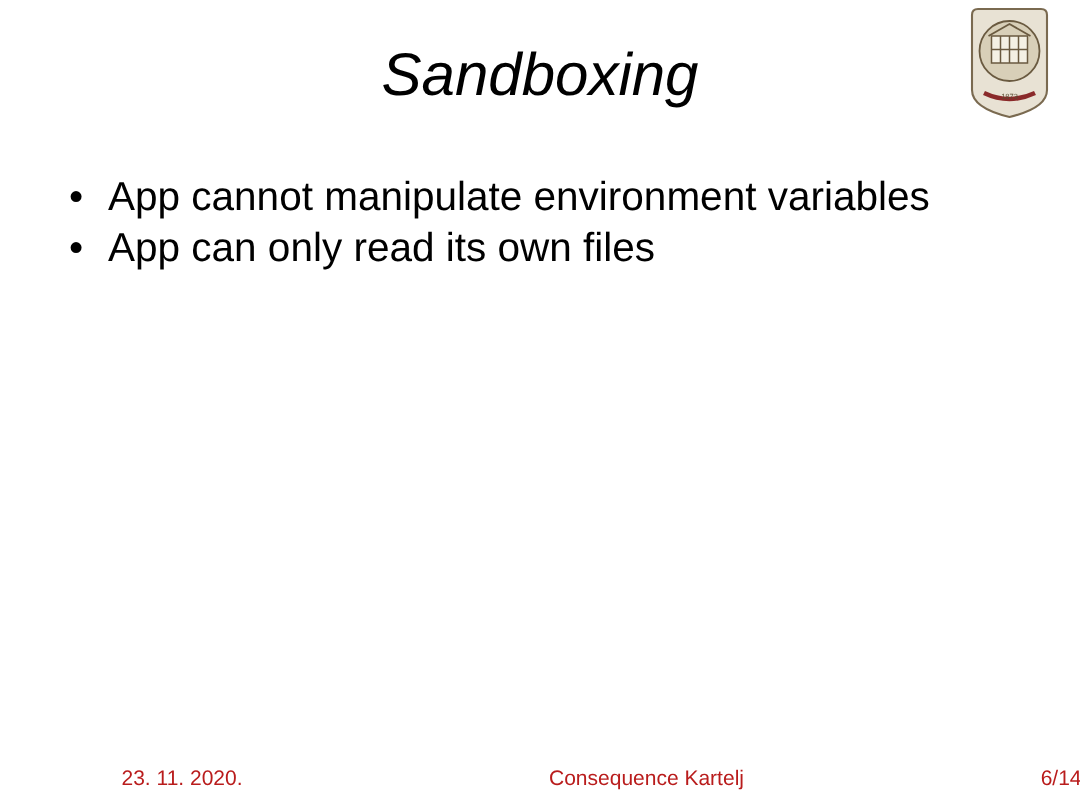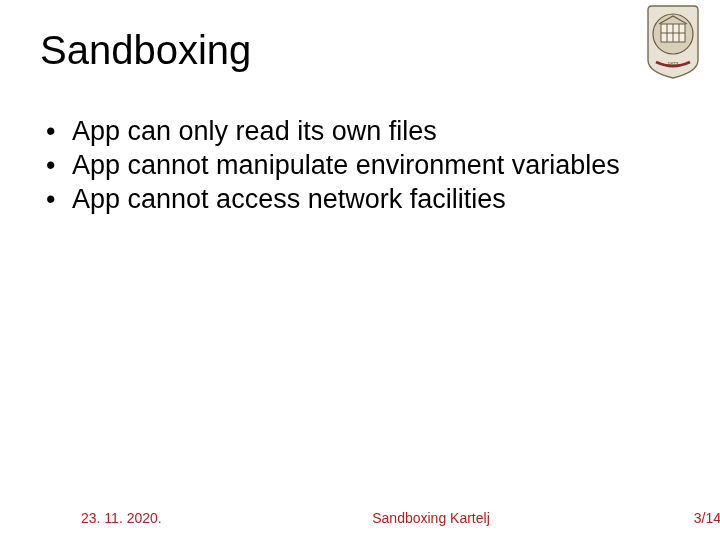--- a/index.html
+++ b/index.html
@@ -14,23 +14,24 @@
   }
   .slide {
     width: 100%;
     height: 100%;
     padding: 20px 40px 0 40px;
     position: relative;
   }
   .title {
     font-size: 40px;
     font-weight: 400;
-    text-align: left;
+    text-align: center;
     margin-top: 8px;
     margin-bottom: 42px;
+    font-style: italic;
   }
   .logo {
     position: absolute;
     top: 4px;
     right: 18px;
     width: 58px;
     height: 76px;
   }
   .bullets {
     list-style: none;
@@ -86,26 +87,25 @@
       <line x1="17" y1="29" x2="41" y2="29" stroke="#6a5a40" stroke-width="1"></line>
       <path d="M15 20 L29 12 L43 20" fill="none" stroke="#6a5a40" stroke-width="1.2"></path>
       <path d="M12 58 Q29 66 46 58" fill="none" stroke="#8a2a2a" stroke-width="3"></path>
       <text x="29" y="62" font-size="5" text-anchor="middle" fill="#5a4a30">1873</text>
     </svg>
   </div>
 
   <h1 class="title">Sandboxing</h1>
 
   <ul class="bullets">
+    <li>App cannot manipulate environment variables</li>
     <li>App can only read its own files</li>
-    <li>App cannot manipulate environment variables</li>
-    <li>App cannot access network facilities</li>
   </ul>
 
   <div class="footer">
     <div class="footer-left">23. 11. 2020.</div>
     <div class="footer-center">
-      <div>Sandboxing Kartelj</div>
+      <div>Consequence Kartelj</div>
     </div>
-    <div class="footer-right">3/14</div>
+    <div class="footer-right">6/14</div>
   </div>
 
 </div>
 
 </body></html>

